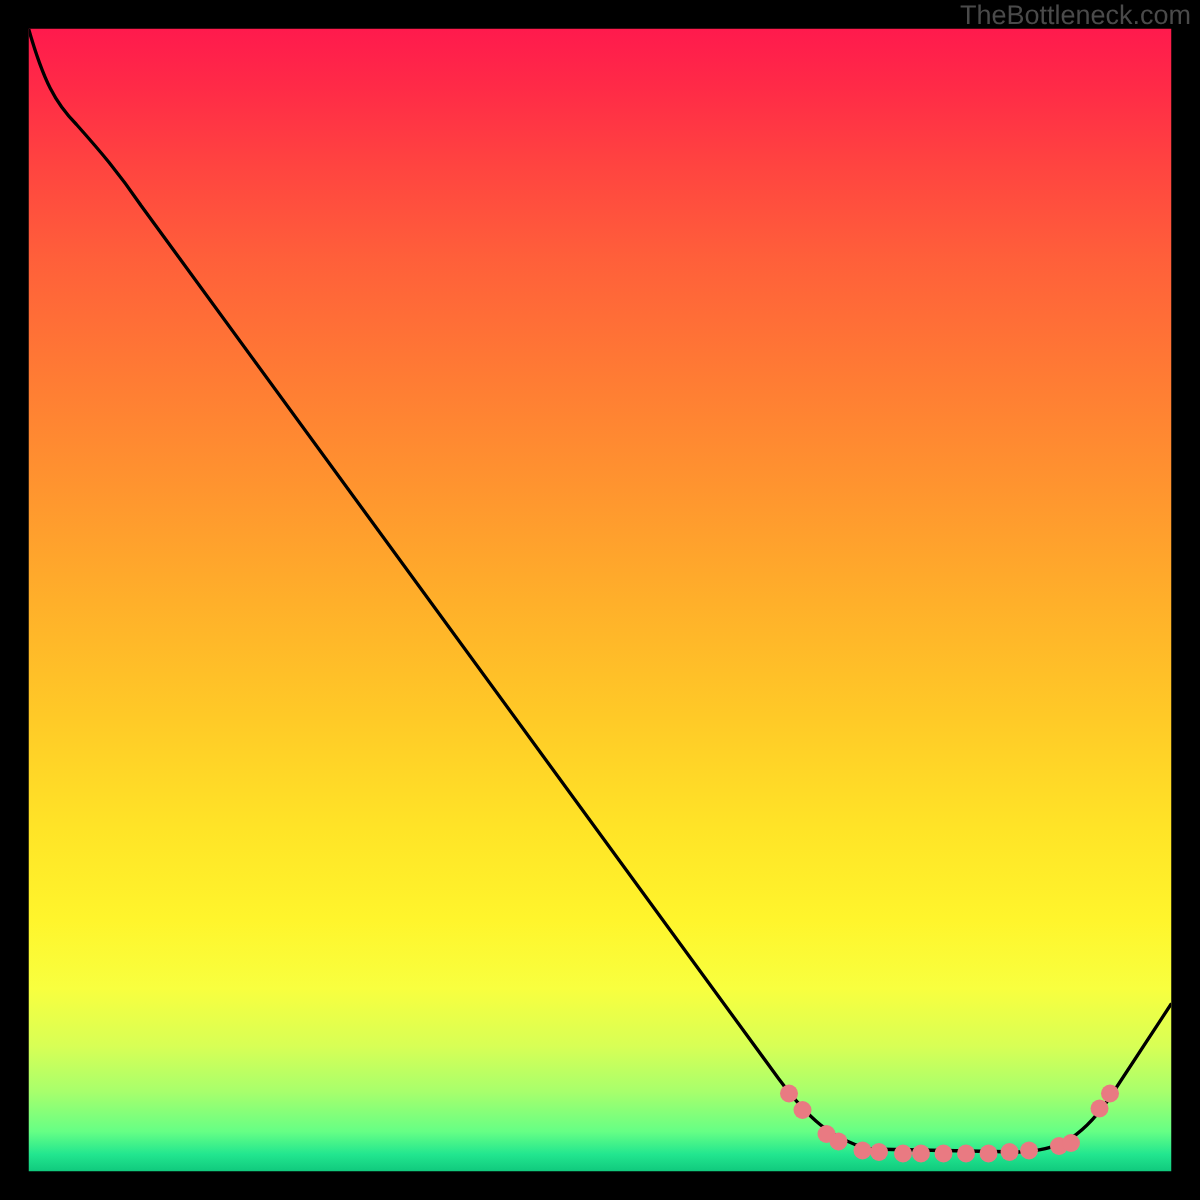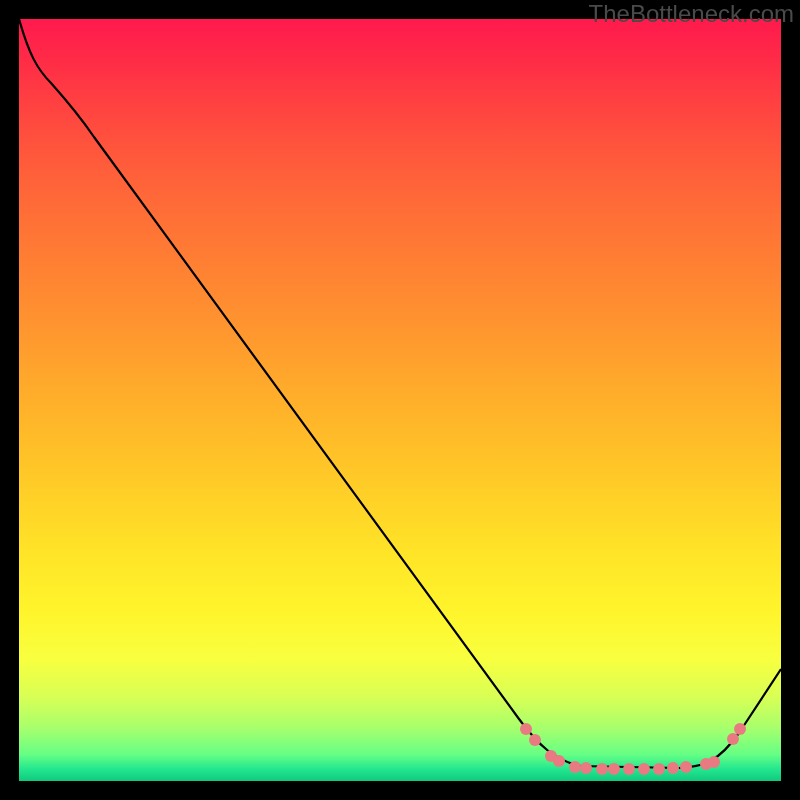--- a/index.html
+++ b/index.html
@@ -44,21 +44,21 @@
       #66ff85 96.5%,
       #22e68f 98.5%,
       #10c97d 100%
     );
   }
   .watermark {
     position: absolute;
     top: 0px;
     right: 6px;
     color: #4a4a4a;
-    font-size: 24px;
+    font-size: 18px;
     font-weight: 500;
     letter-spacing: 0px;
     z-index: 5;
     user-select: none;
   }
   svg.curve {
     position: absolute;
     left: 0;
     top: 0;
     width: 762px;

